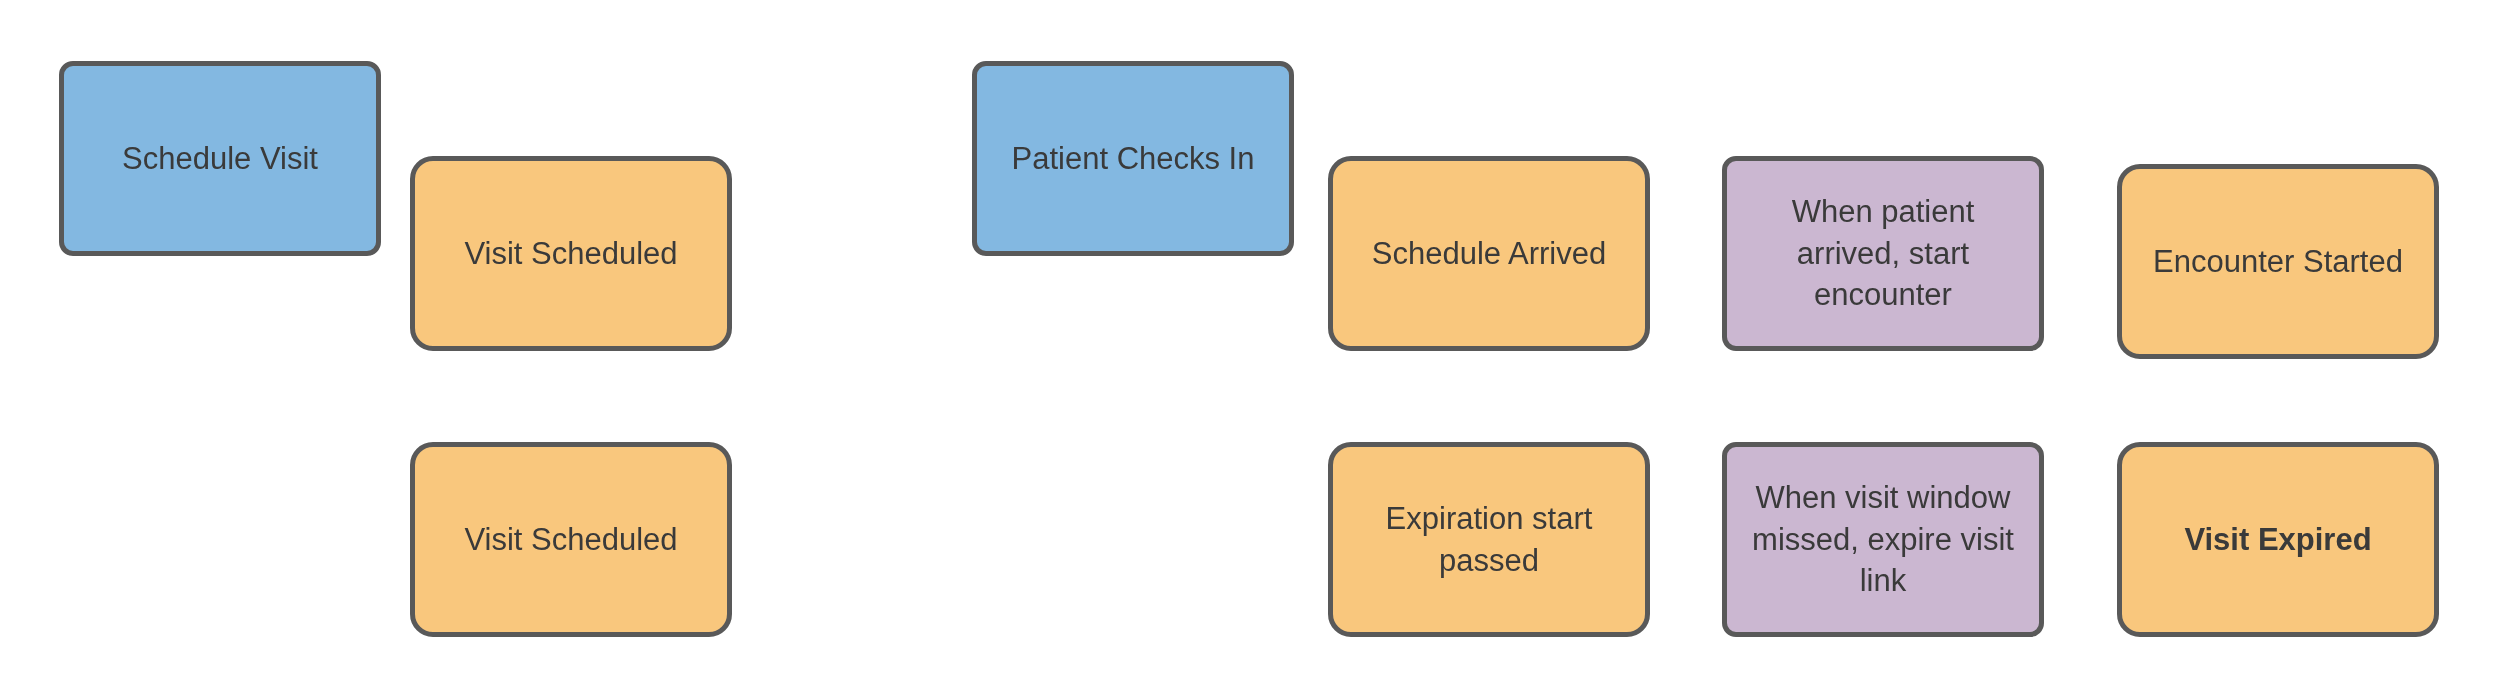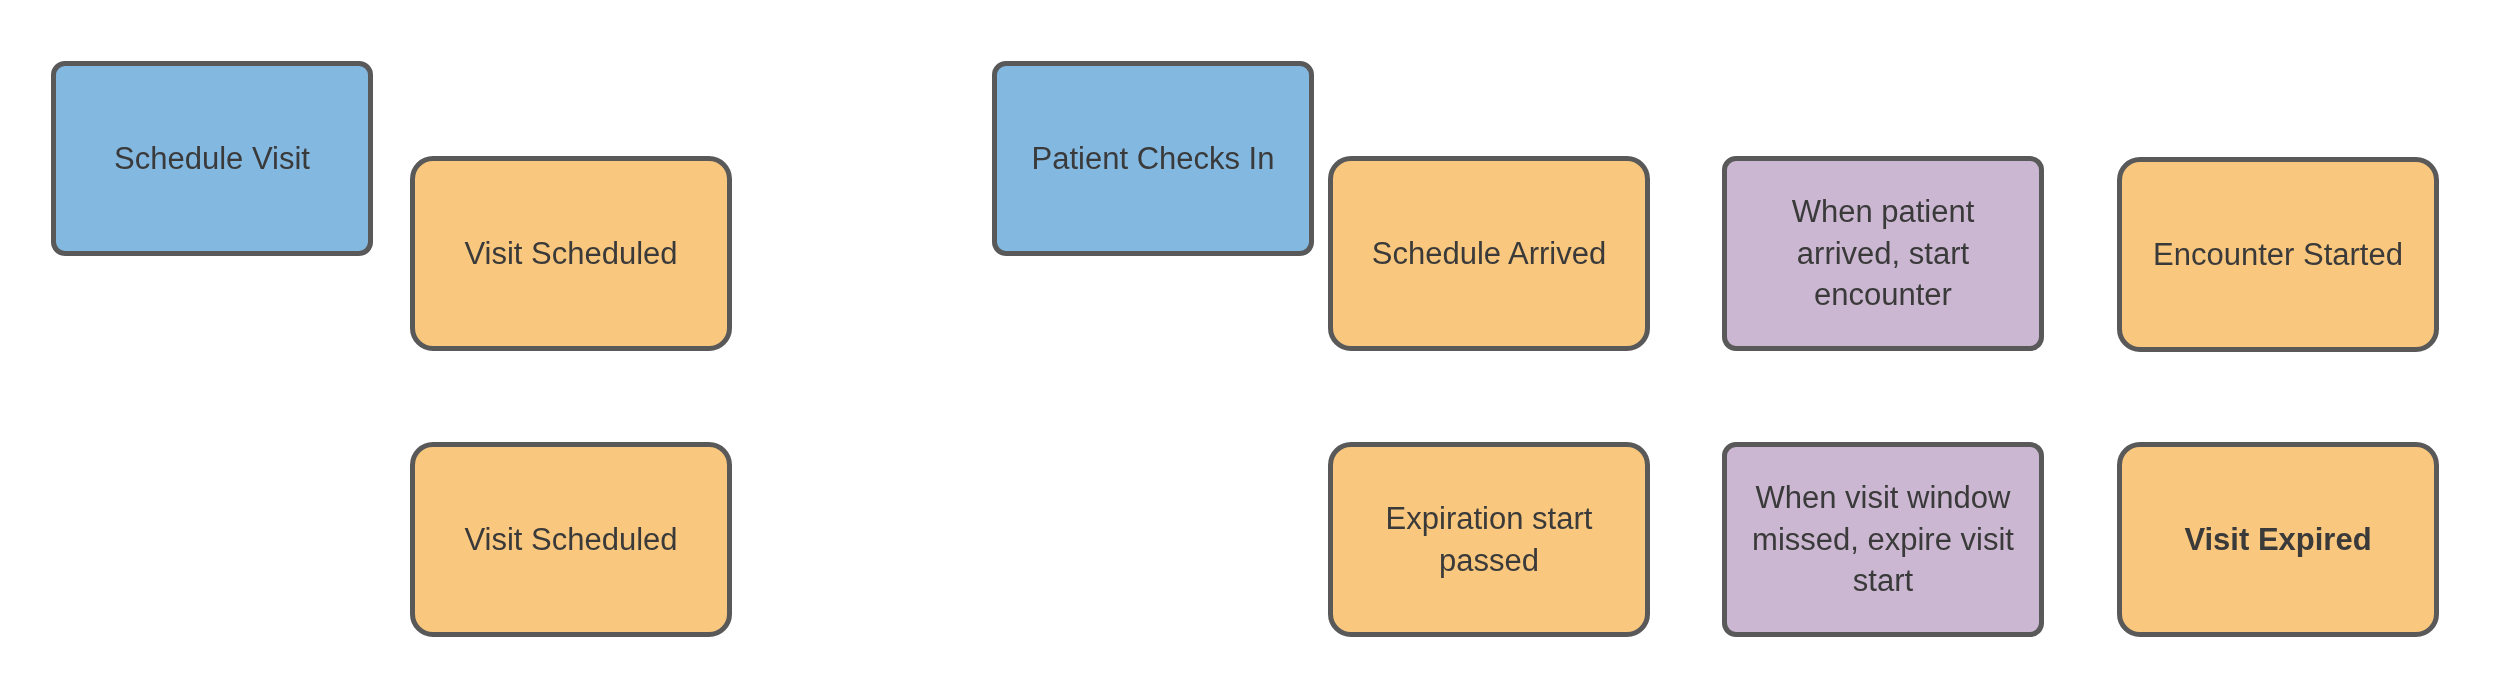--- a/index.html
+++ b/index.html
@@ -38,27 +38,27 @@
     font-size: 31px;
     line-height: 1.35;
     color: var(--node-text);
     white-space: pre-line;
   }
   .node.trigger { background: var(--trigger-fill); }
   .node.event   { background: var(--event-fill); border-radius: 23px; }
   .node.action  { background: var(--action-fill); text-align: center; }
 
   
-  #n0 { left: 51px;   top: 61px;  }
+  #n0 { left: 59px;   top: 61px;  }
   #n1 { left: 410px;  top: 156px; }
   #n2 { left: 410px;  top: 442px; }
-  #n3 { left: 992px;  top: 61px;  }
+  #n3 { left: 972px;  top: 61px;  }
   #n4 { left: 1328px; top: 156px; }
   #n5 { left: 1722px; top: 156px; }
-  #n6 { left: 2117px; top: 157px; }
+  #n6 { left: 2117px; top: 164px; }
   #n7 { left: 1328px; top: 442px; }
   #n8 { left: 1722px; top: 442px; }
   #n9 { left: 2117px; top: 442px; font-weight: bold; }
 </style>
 </head>
 <body>
 
 <div class="canvas">
 
   <div id="n0" class="node trigger">
@@ -92,20 +92,20 @@
   </div>
 
   <div id="n7" class="node event">
     <span class="label">Expiration start
 passed</span>
   </div>
 
   <div id="n8" class="node action">
     <span class="label">When visit window
 missed, expire visit
-start</span>
+link</span>
   </div>
 
   <div id="n9" class="node event">
     <span class="label">Visit Expired</span>
   </div>
 
 </div>
 
 </body></html>

